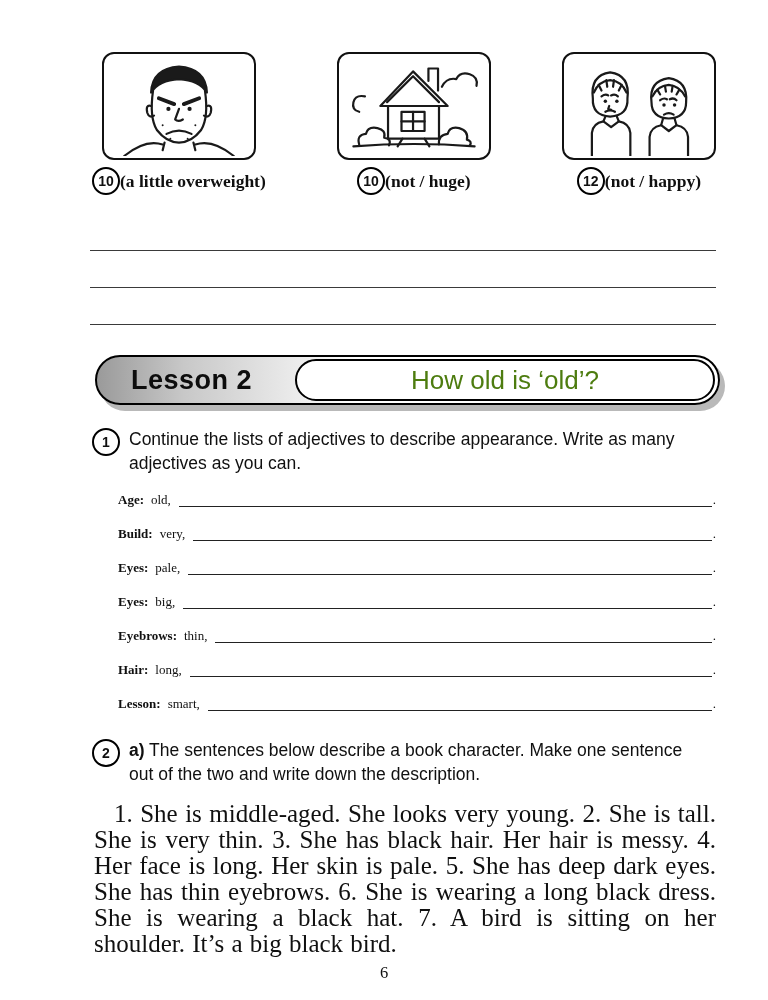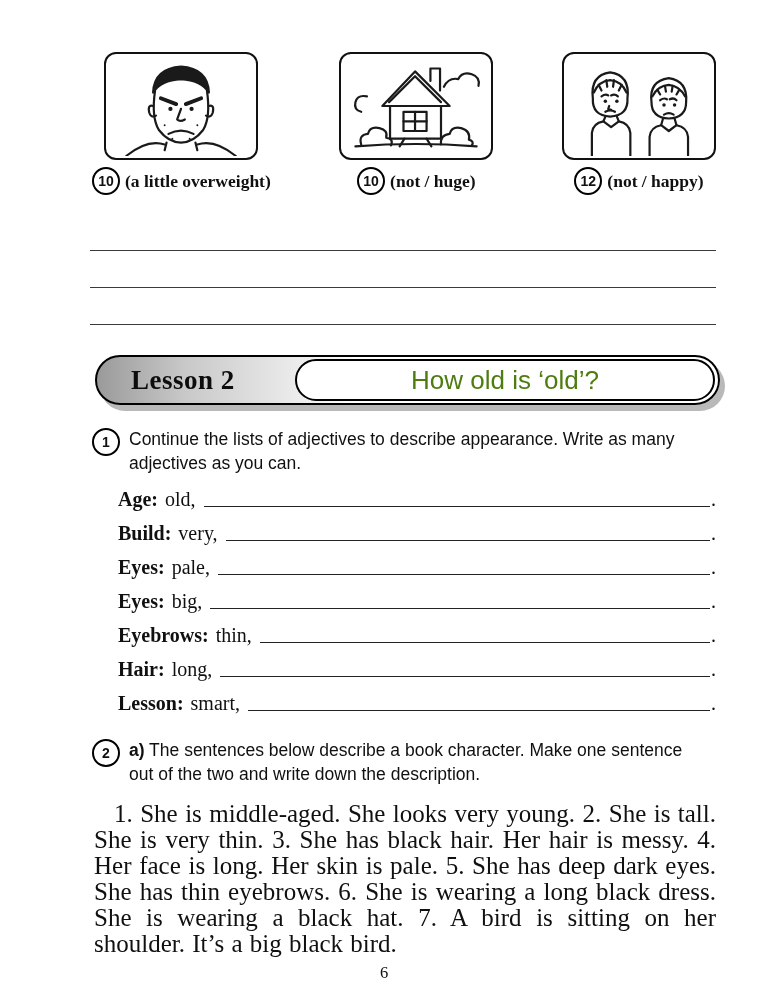--- a/index.html
+++ b/index.html
@@ -14,61 +14,61 @@
     margin:52px 52px 0 92px;
   }
   .pic-col{display:flex;flex-direction:column;align-items:center;}
   .pic-box{
     width:150px;height:104px;border:2.5px solid #111;border-radius:12px;
     display:flex;align-items:center;justify-content:center;overflow:hidden;
     background:#fff;
   }
   .pic-box svg{width:146px;height:100px;display:block;}
   .pic-caption{
-    margin-top:8px;display:flex;align-items:center;gap:5px;
+    margin-top:8px;display:flex;align-items:center;
     font-weight:bold;font-size:17.5px;white-space:nowrap;height:26px;
   }
   .num-circle{
     display:inline-flex;align-items:center;justify-content:center;
     width:24px;height:24px;border:2.2px solid #000;border-radius:50%;
     font-family:"Liberation Sans",sans-serif;font-weight:bold;font-size:14px;
     flex:0 0 auto;background:#fff;line-height:1;
   }
   
   .write-lines{margin:20px 52px 0 90px;}
   .write-line{height:36px;border-bottom:1.4px solid #3a3a3a;}
   
   .lesson-banner{
     margin:30px 48px 0 95px;height:46px;position:relative;
     border:2.6px solid #000;border-radius:25px;
     background:linear-gradient(90deg,#9a9a9a 0%,#c8c8c8 14%,#ffffff 42%);
     box-shadow:5px 6px 0 #b9b9b9;
   }
   .lesson-label{
     position:absolute;left:34px;top:50%;transform:translateY(-50%);
-    font-family:Liberation Serif, serif;font-weight:bold;font-size:27px;
+    font-family:Liberation Sans, sans-serif;font-weight:bold;font-size:27px;
     color:#0d0d0d;letter-spacing:.5px;
   }
   .lesson-pill{
     position:absolute;left:198px;right:3px;top:2px;bottom:2px;
     border:2px solid #000;border-radius:21px;background:#fff;
     display:flex;align-items:center;justify-content:center;
     font-family:"Liberation Sans",sans-serif;font-size:26px;color:#4d7c0f;
   }
   
   .ex-head{
     display:flex;gap:9px;margin:22px 50px 0 92px;
     font-family:"Liberation Sans",sans-serif;font-size:17.5px;line-height:1.38;
     align-items:flex-start;
   }
   .ex-head .num-circle{margin-top:1px;}
   .ex-instruction{max-width:568px;}
   .ex-instruction b{font-weight:bold;}
   .fill-rows{margin:12px 52px 0 118px;}
-  .fill-row{display:flex;align-items:flex-end;font-size:20px;margin-bottom:9px;line-height:25px;}
+  .fill-row{display:flex;align-items:flex-end;font-size:13px;margin-bottom:9px;line-height:25px;}
   .fill-label{font-weight:bold;margin-right:7px;white-space:nowrap;}
   .fill-start{white-space:nowrap;}
   .fill-line{flex:1;border-bottom:1.5px solid #222;margin:0 1px 5px 8px;}
   
   .story{
     margin:14px 52px 0 94px;font-size:25px;line-height:26px;
     text-align:justify;text-indent:20px;word-spacing:1px;
   }
   .page-num{
     margin-top:6px;text-align:center;font-size:16.5px;

